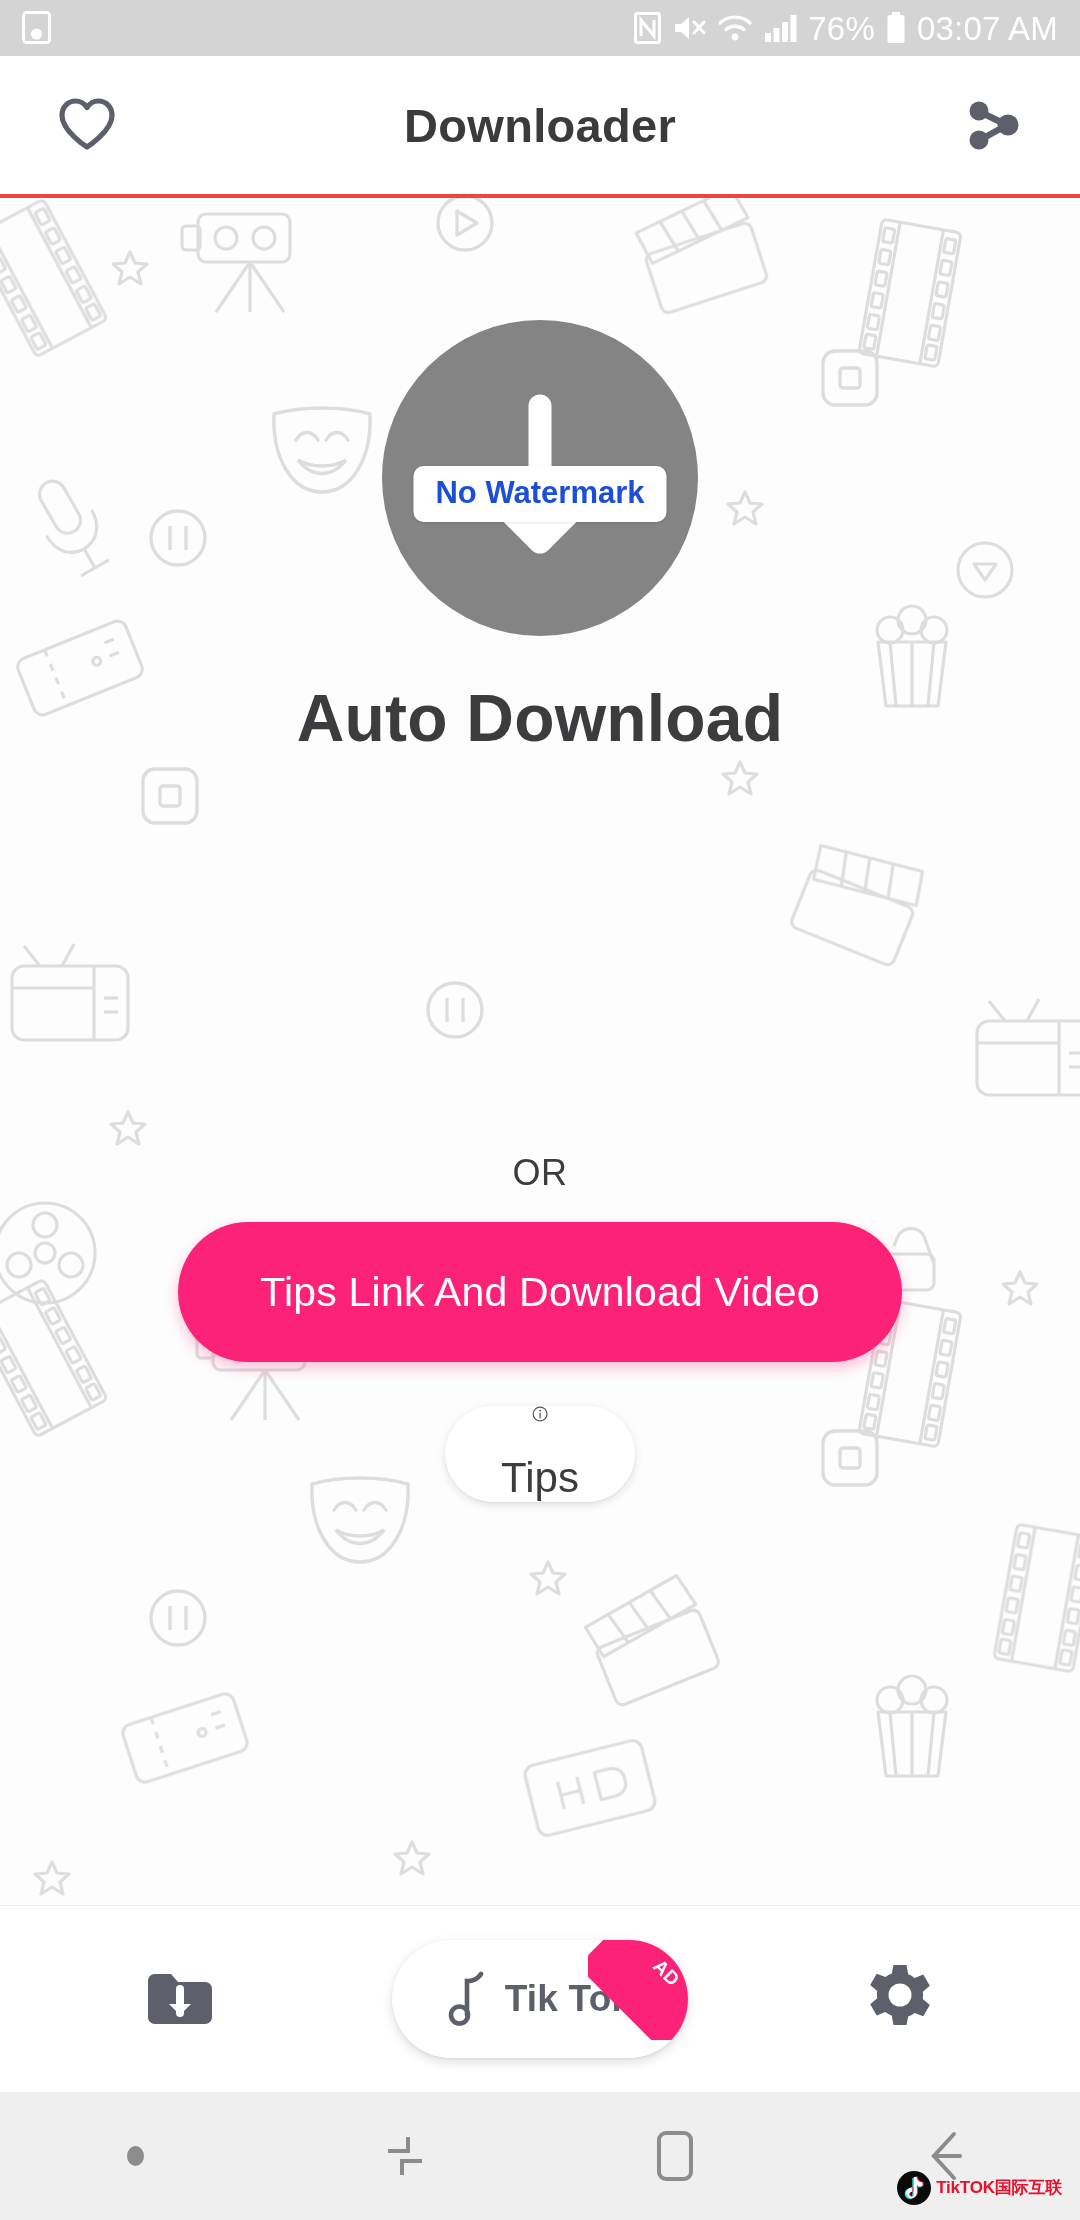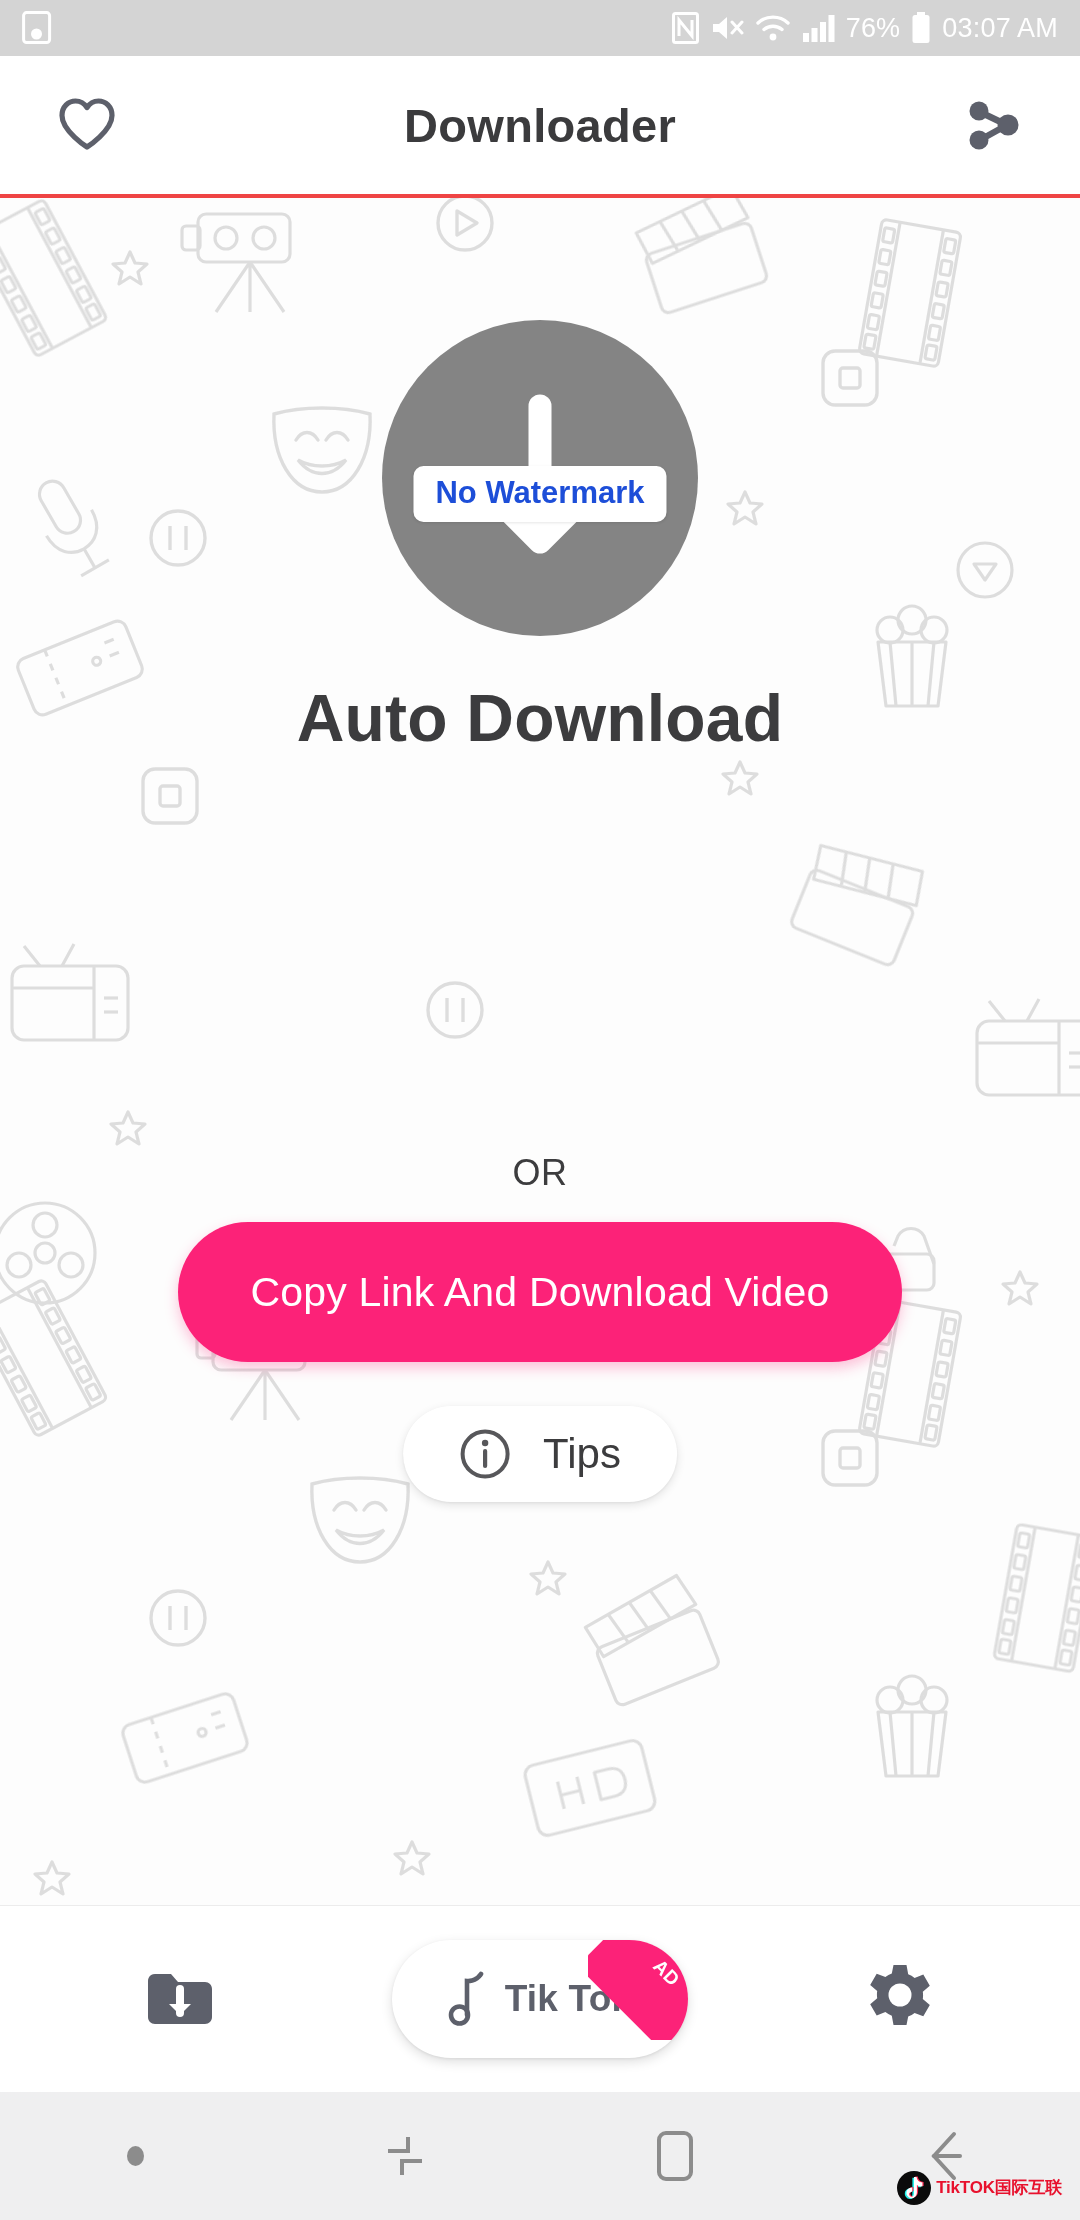--- a/index.html
+++ b/index.html
@@ -13,21 +13,21 @@
 
   
   .statusbar{
     position:absolute; top:0; left:0; width:1080px; height:56px;
     background:#d4d4d4;
     display:flex; align-items:center;
     padding:0 22px;
   }
   .sb-left{ display:flex; align-items:center; gap:10px; }
   .sb-right{ margin-left:auto; display:flex; align-items:center; gap:11px; }
-  .sb-text{ color:#ffffff; font-size:27px; font-weight:400; letter-spacing:.2px; line-height:1; }
+  .sb-text{ color:#ffffff; font-size:33px; font-weight:400; letter-spacing:.2px; line-height:1; }
   .sb-icon{ display:block; }
 
   
   .appbar{
     position:absolute; top:56px; left:0; width:1080px; height:142px;
     background:#ffffff;
     border-bottom:4px solid #ef4444;
     display:flex; align-items:center;
     padding:0 48px;
   }
@@ -125,20 +125,21 @@
 
   .tips-btn{
     position:absolute; left:50%; transform:translateX(-50%);
     top:1208px;
     height:96px;
     padding:0 56px;
     background:#ffffff; border:none; border-radius:48px;
     display:flex; align-items:center; gap:32px;
     box-shadow:0 3px 10px rgba(0,0,0,.11), 0 1px 3px rgba(0,0,0,.06);
     cursor:pointer;
+    flex-direction:column;
   }
   .tips-label{ font-size:42px; color:#3c3c3e; font-family:inherit; }
 
   
   .bottombar{
     position:absolute; top:1905px; left:0; width:1080px; height:187px;
     background:#ffffff;
     border-top:1px solid #ececec;
     display:flex; align-items:center;
   }
@@ -413,21 +414,21 @@
           </svg>
         </div>
       </div>
       <div class="nowm">No Watermark</div>
 
       <div class="auto-title">Auto Download</div>
 
 
       <div class="or-text">OR</div>
 
-      <button class="copy-btn">Copy Link And Download Video</button>
+      <button class="copy-btn">Tips Link And Download Video</button>
 
       <button class="tips-btn">
         <svg width="52" height="52" viewBox="0 0 52 52">
           <circle cx="26" cy="26" r="22.5" fill="none" stroke="#57575a" stroke-width="4"></circle>
           <circle cx="26" cy="15" r="3.2" fill="#57575a"></circle>
           <line x1="26" y1="23" x2="26" y2="38" stroke="#57575a" stroke-width="4.2" stroke-linecap="round"></line>
         </svg>
         <span class="tips-label">Tips</span>
       </button>
 

